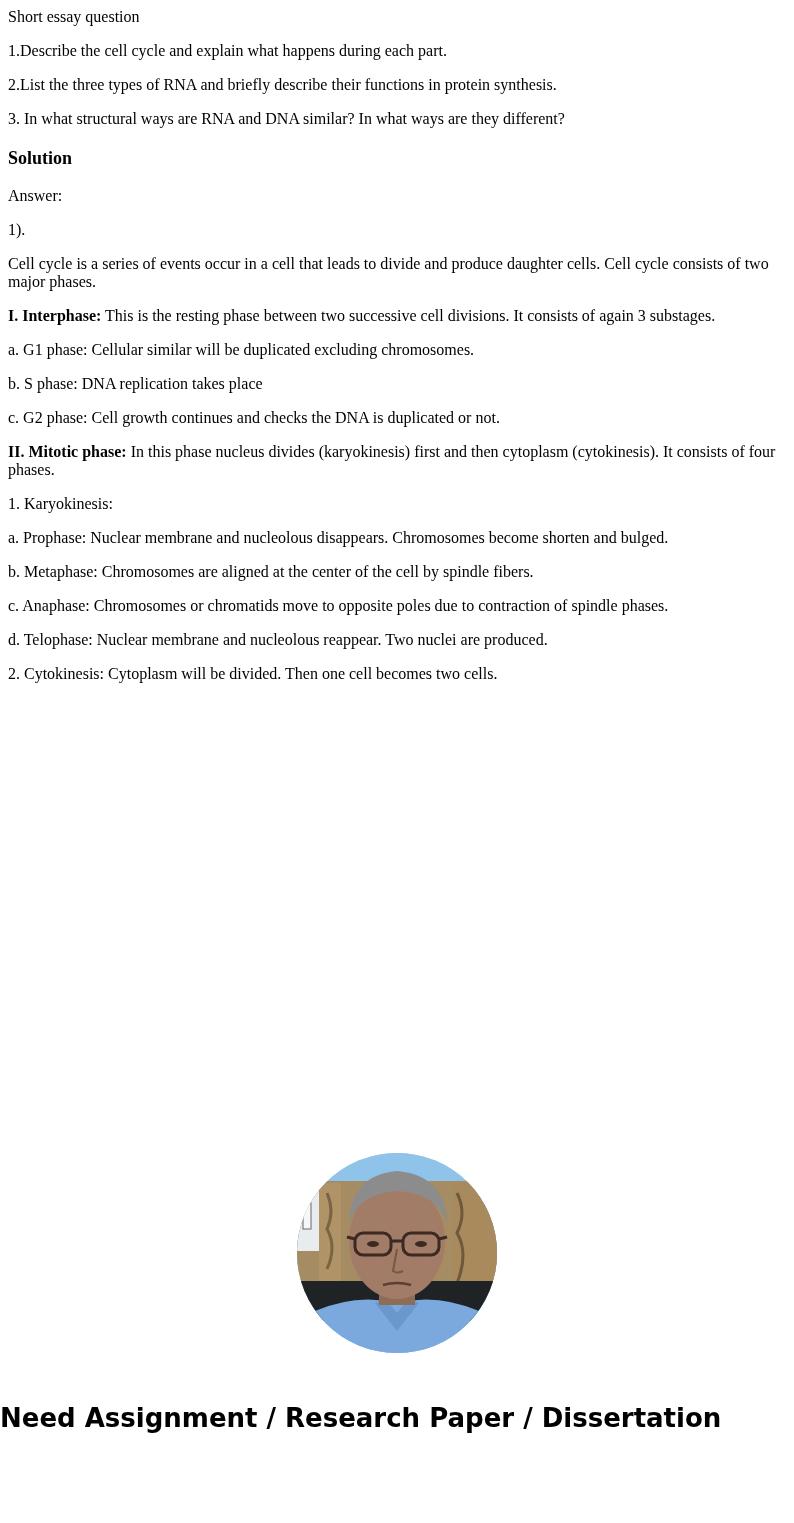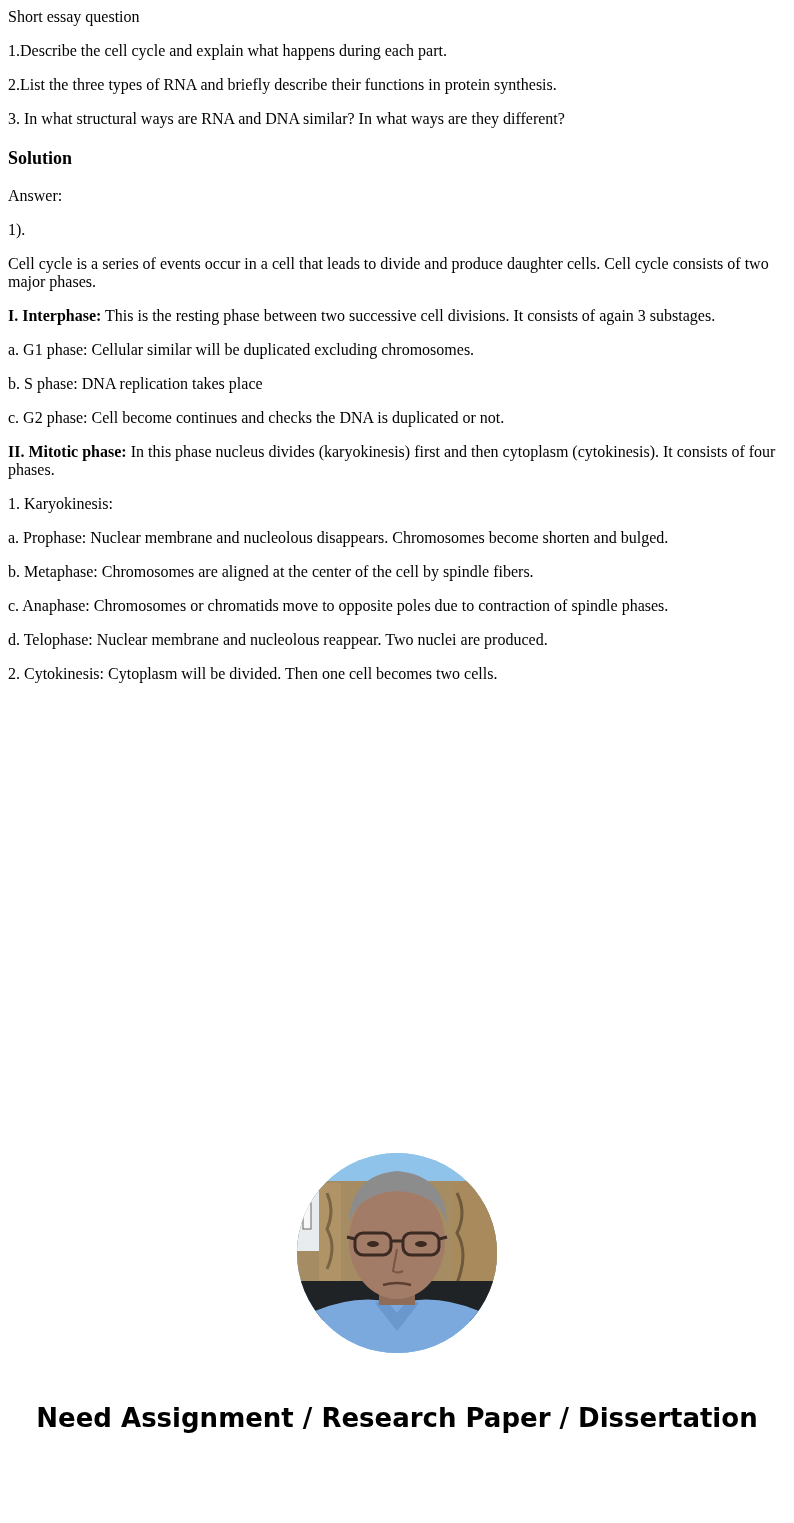--- a/index.html
+++ b/index.html
@@ -20,21 +20,20 @@
     position: absolute;
     left: 297px; top: 1153px;
     width: 200px; height: 200px;
     border-radius: 50%;
     overflow: hidden;
     background: #8fc3ea;
   }
   .promo {
     position: absolute;
     left: 0; right: 0; top: 1403px;
-    text-align: center;
     font-family: "DejaVu Sans", sans-serif;
     font-weight: bold;
     font-size: 26px;
     line-height: 30px;
     color: #000;
   }
 </style>
 </head>
 <body>
 
@@ -45,21 +44,21 @@
 
 <h3 style="top:148px">Solution</h3>
 
 <p class="p" style="top:187px">Answer:</p>
 <p class="p" style="top:221px">1).</p>
 <p class="p" style="top:255px">Cell cycle is a series of events occur in a cell that leads to divide and produce daughter cells. Cell cycle consists of two major phases.</p>
 
 <p class="p" style="top:307px"><b>I. Interphase:</b><span> This is the resting phase between two successive cell divisions. It consists of again 3 substages.</span></p>
 <p class="p" style="top:341px">a. G1 phase: Cellular similar will be duplicated excluding chromosomes.</p>
 <p class="p" style="top:375px">b. S phase: DNA replication takes place</p>
-<p class="p" style="top:409px">c. G2 phase: Cell become continues and checks the DNA is duplicated or not.</p>
+<p class="p" style="top:409px">c. G2 phase: Cell growth continues and checks the DNA is duplicated or not.</p>
 
 <p class="p" style="top:443px"><b>II. Mitotic phase:</b><span> In this phase nucleus divides (karyokinesis) first and then cytoplasm (cytokinesis). It consists of four phases.</span></p>
 <p class="p" style="top:495px">1. Karyokinesis:</p>
 <p class="p" style="top:529px">a. Prophase: Nuclear membrane and nucleolous disappears. Chromosomes become shorten and bulged.</p>
 <p class="p" style="top:563px">b. Metaphase: Chromosomes are aligned at the center of the cell by spindle fibers.</p>
 <p class="p" style="top:597px">c. Anaphase: Chromosomes or chromatids move to opposite poles due to contraction of spindle phases.</p>
 <p class="p" style="top:631px">d. Telophase: Nuclear membrane and nucleolous reappear. Two nuclei are produced.</p>
 <p class="p" style="top:665px">2. Cytokinesis: Cytoplasm will be divided. Then one cell becomes two cells.</p>
 
 <div class="avatar">

